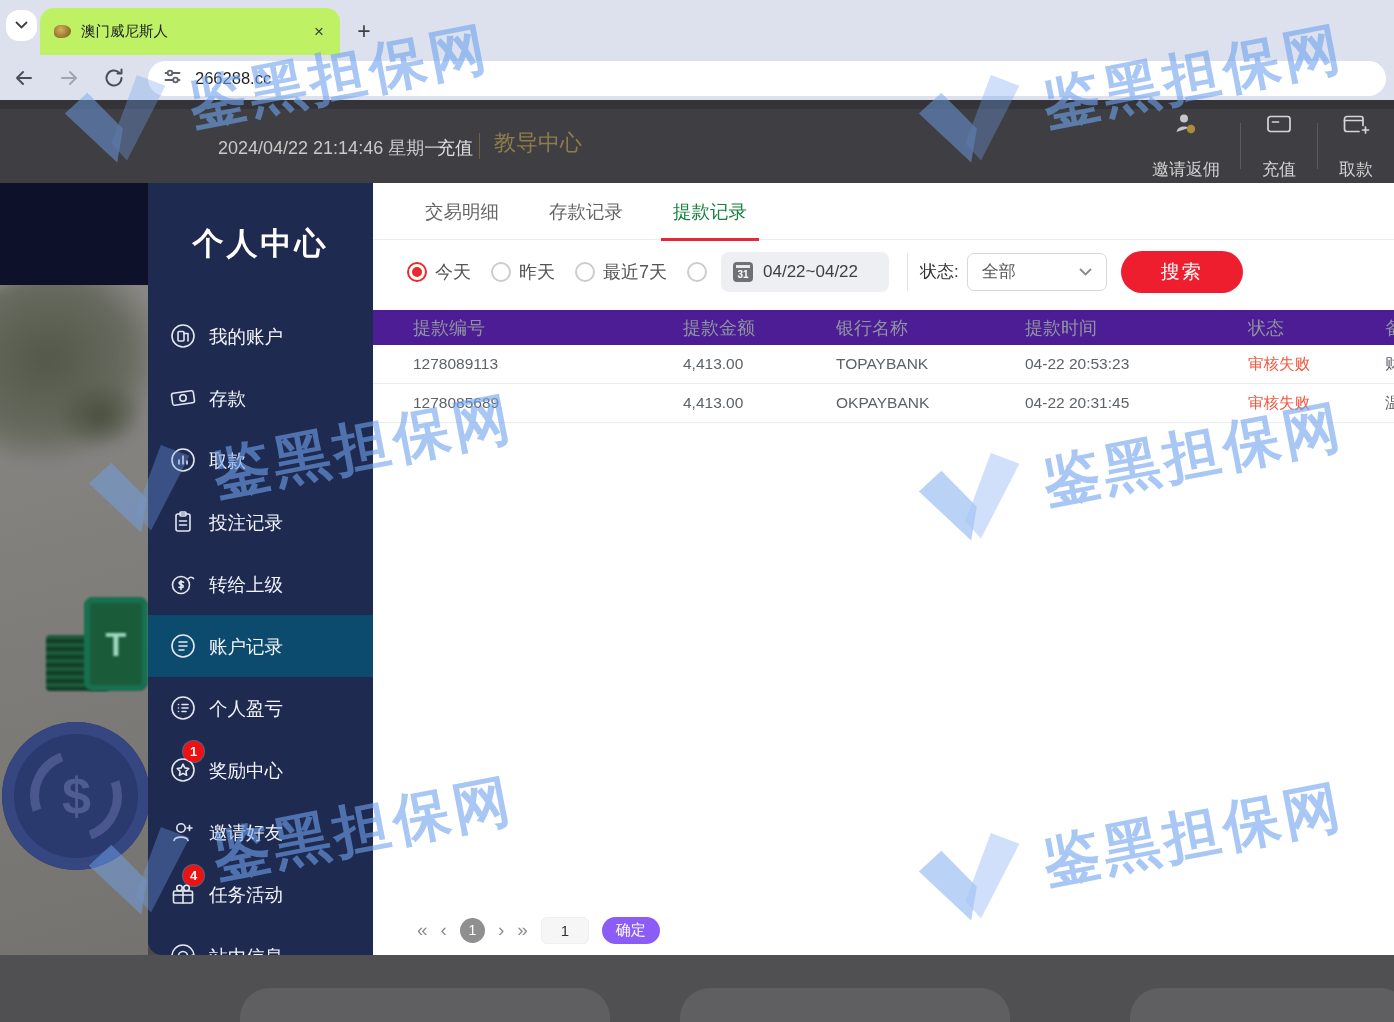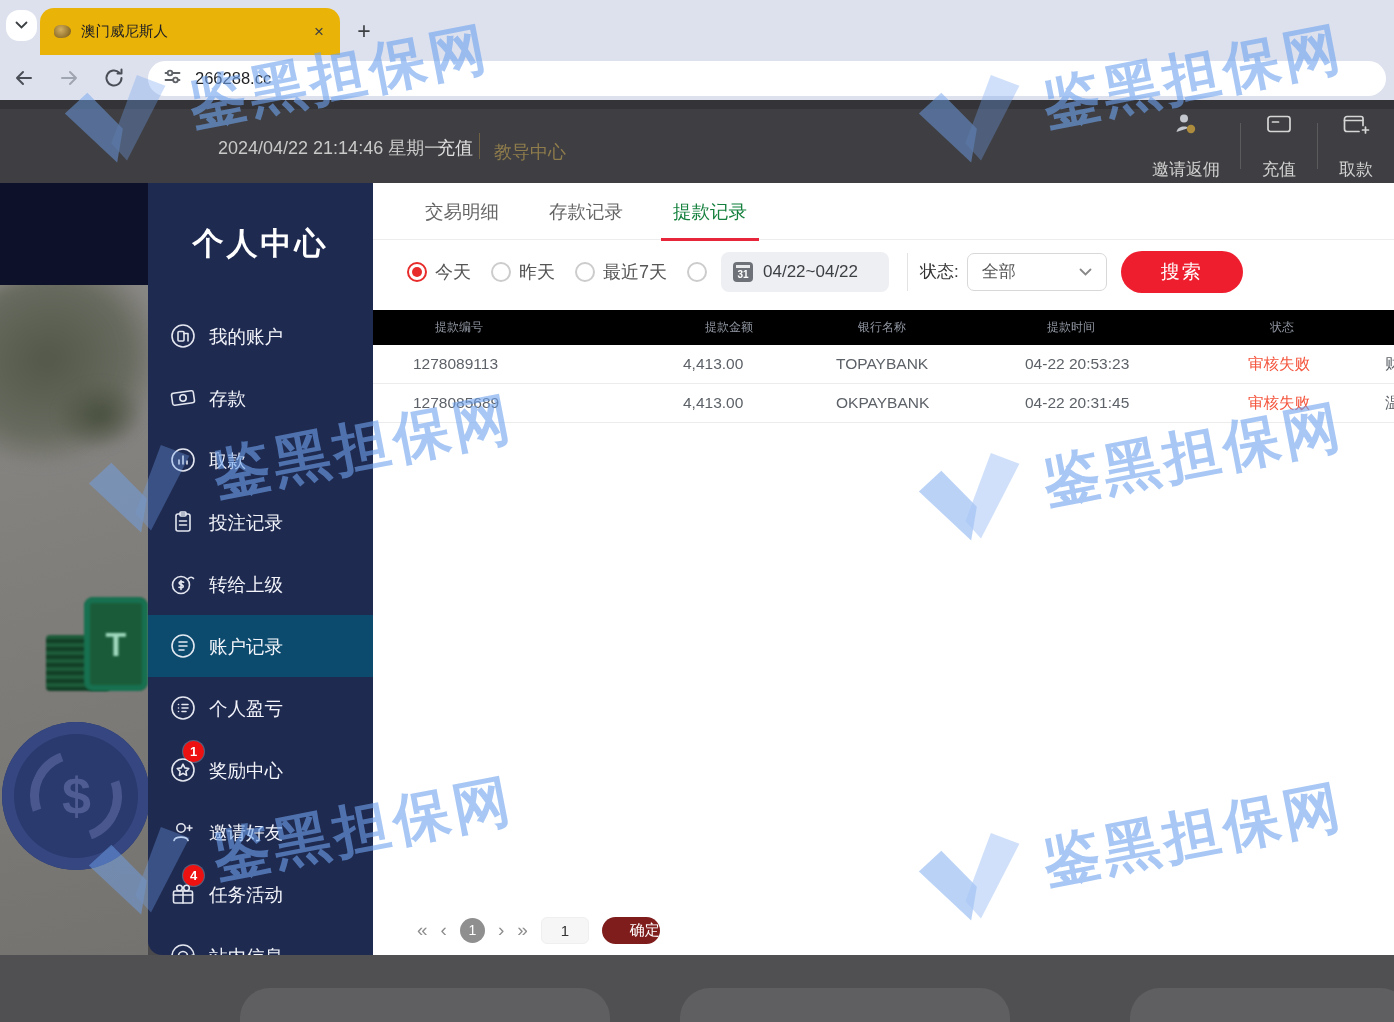--- a/index.html
+++ b/index.html
@@ -2,36 +2,36 @@
 <html><head>
 <meta charset="utf-8">
 <style>
   * { margin:0; padding:0; box-sizing:border-box; }
   body { font-family:"Liberation Sans","DejaVu Sans",sans-serif; background:#222; }
   .screen { position:relative; width:1394px; height:1022px; overflow:hidden; background:#4a4a4d; }
 
   
   .chrome { position:absolute; top:0; left:0; width:1394px; height:100px; background:#dde1ee; z-index:40; }
   .win-btn { position:absolute; left:6px; top:10px; width:31px; height:31px; background:#fff; border-radius:13px; display:grid; place-items:center; }
-  .tab { position:absolute; left:40px; top:8px; width:300px; height:47px; background:#eab308; border-radius:14px 14px 0 0; display:flex; align-items:center; padding:0 14px; }
+  .tab { position:absolute; left:40px; top:8px; width:300px; height:47px; background:#bef264; border-radius:14px 14px 0 0; display:flex; align-items:center; padding:0 14px; }
   .favicon { width:17px; height:13px; margin-right:10px; border-radius:45% 55% 60% 40%; background:radial-gradient(circle at 40% 35%, #d4b060, #8a6a25 75%); }
   .tab-title { flex:1; font-size:14.5px; color:#202124; white-space:nowrap; overflow:hidden; }
   .tab-close { font-size:17px; color:#3c4043; padding:0 2px; cursor:default; }
   .newtab { position:absolute; left:346px; top:13px; width:36px; height:36px; display:grid; place-items:center; font-size:23px; color:#3c4043; }
   .nav-ico { position:absolute; top:64px; width:28px; height:28px; display:grid; place-items:center; }
   .omnibox { position:absolute; left:148px; top:61px; width:1238px; height:35px; background:#fff; border-radius:18px; display:flex; align-items:center; padding-left:15px; }
   .omni-url { margin-left:13px; font-size:16.5px; color:#202124; }
 
   
   .site-header { position:absolute; top:100px; left:0; width:1394px; height:83px; background:#3f3f43; z-index:1; }
   .site-header::before { content:""; position:absolute; top:0; left:0; right:0; height:9px; background:#343438; }
   .hdr-dt { position:absolute; left:218px; top:36px; font-size:18px; color:#c9c9c9; }
   .hdr-cz { position:absolute; left:437px; top:36px; font-size:18px; color:#e0e0e0; }
   .hdr-gold-div { position:absolute; left:479px; top:33px; width:1px; height:26px; background:#6e6243; }
-  .hdr-gold { position:absolute; left:494px; top:40px; font-size:18px; color:#8f7c4c; }
+  .hdr-gold { position:absolute; left:494px; top:28px; font-size:22px; color:#8f7c4c; }
   .hdr-actions { position:absolute; right:0; top:9px; height:74px; display:flex; align-items:center; }
   .hact { width:108px; display:flex; flex-direction:column; align-items:center; gap:16px; color:#d2d2d2; font-size:17px; }
   .hact.narrow { width:76px; }
   .hdiv { width:1px; height:46px; background:#5b5b5e; }
 
   .left-col { position:absolute; top:183px; left:0; width:148px; height:772px; z-index:1; overflow:hidden; }
   .lc-dark { height:102px; background:#0d1129; }
   .lc-photo { position:relative; height:670px; background:linear-gradient(165deg,#8b8986 0%,#807e7b 45%,#757370 100%); overflow:hidden; }
   .blob1 { position:absolute; left:-45px; top:-15px; width:210px; height:190px; background:radial-gradient(ellipse at 45% 45%, #53584a 0%, #676a5e 50%, transparent 72%); filter:blur(6px); transform:rotate(-18deg); }
   .blob2 { position:absolute; left:55px; top:95px; width:90px; height:70px; background:radial-gradient(ellipse, #49503f 0%, transparent 70%); filter:blur(5px); }
@@ -70,30 +70,30 @@
   .calico::before { content:""; position:absolute; top:3px; left:3px; right:3px; height:3px; background:#fff; opacity:.85; }
   .datetext { font-size:17px; color:#3c3f44; }
   .fdiv { margin-left:18px; width:1px; height:38px; background:#e3e3e3; }
   .flabel { margin-left:12px; font-size:17px; color:#333; }
   .select { margin-left:8px; width:140px; height:38px; border:1px solid #d8d8d8; border-radius:7px; display:flex; align-items:center; padding:0 14px; font-size:17px; color:#555; }
   .select .sv { flex:1; }
   .searchbtn { margin-left:14px; width:122px; height:42px; border:none; border-radius:21px; background:#ee1e2e; color:#fff; font-size:19px; letter-spacing:2px; font-family:inherit; }
 
   .tbl { margin-top:7px; }
   .thead, .trow { display:grid; grid-template-columns:310px 153px 189px 223px 137px 60px; align-items:center; }
-  .thead { height:35px; background:#000000; color:#8f95a0; font-size:12px;padding-left:22px; }
+  .thead { height:35px; background:#4c1d95; color:#8f95a0; font-size:18px; }
   .trow { height:39px; color:#5d6268; font-size:15.5px; border-bottom:1px solid #ececec; }
   .thead > :first-child, .trow > :first-child { padding-left:40px; }
   .c-status { color:#f4553d; }
   .cell { white-space:nowrap; overflow:visible; }
 
   .pager { position:absolute; top:731px; left:44px; height:32px; display:flex; align-items:center; gap:13px; color:#8d8d8d; font-size:19px; }
   .pnum { width:25px; height:25px; border-radius:50%; background:#8f8f8f; color:#fff; font-size:14px; display:grid; place-items:center; }
   .pinput { width:48px; height:27px; background:#f6f6f6; border:1px solid #efefef; border-radius:6px; display:grid; place-items:center; font-size:15px; color:#333; }
-  .pok { width:58px; height:27px; border:none; border-radius:14px; background:#7f1d1d; color:#fff; font-size:15px; font-family:Liberation Sans, sans-serif;text-align:right; }
+  .pok { width:58px; height:27px; border:none; border-radius:14px; background:#8b5cf6; color:#fff; font-size:15px; font-family:Liberation Sans, sans-serif; }
 
   
   .wm { position:absolute; display:flex; align-items:center; gap:16px; color:#6fa3ee; opacity:.6; transform:rotate(-11deg); transform-origin:left center; z-index:50; pointer-events:none; }
   .wm-text { font-size:57px; font-weight:600; letter-spacing:4px; white-space:nowrap; }
 </style>
 </head>
 <body>
 
 <div class="screen">
 

